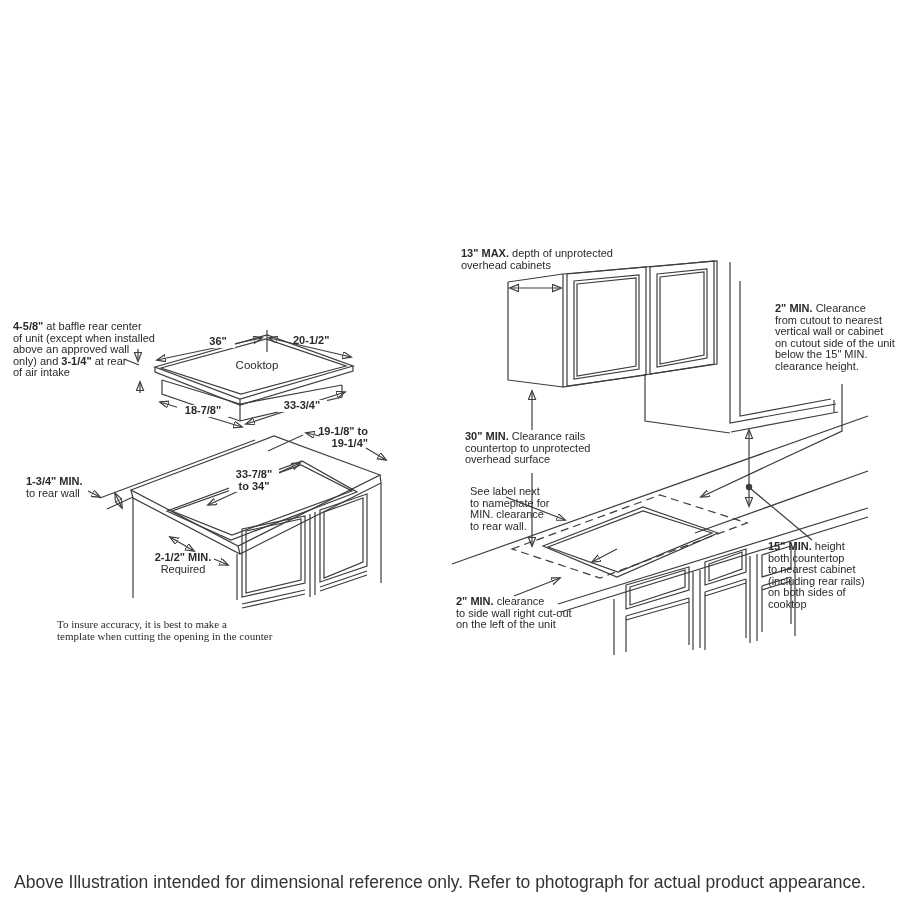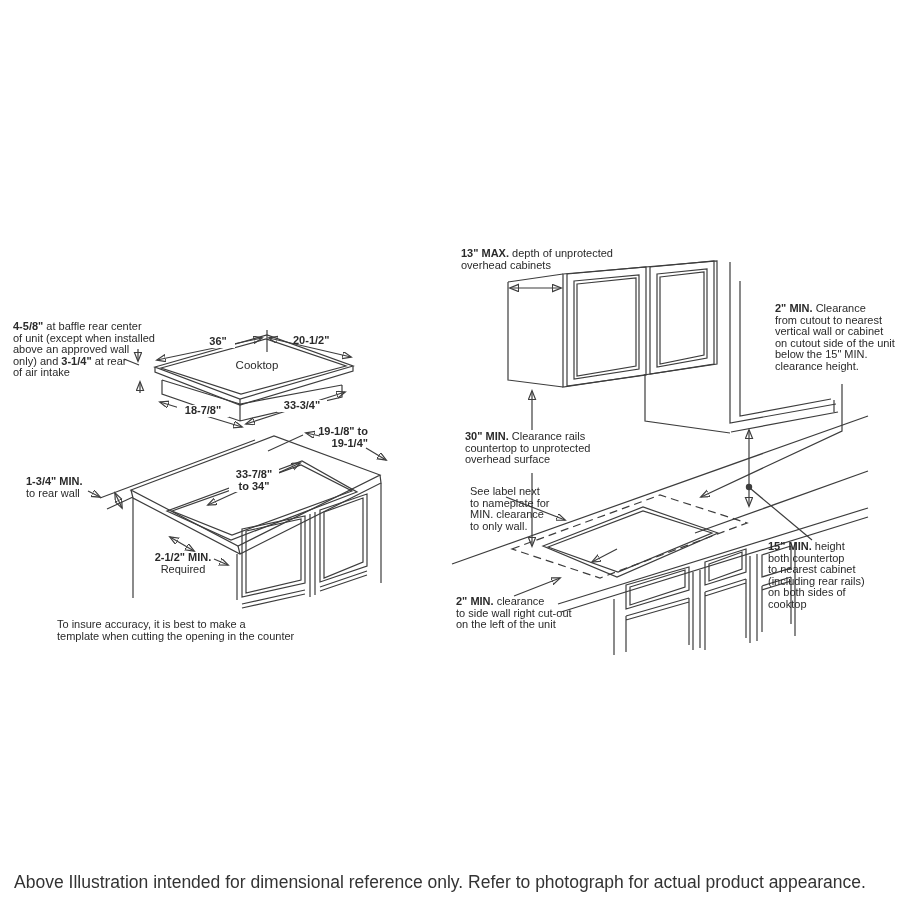--- a/index.html
+++ b/index.html
@@ -140,21 +140,21 @@
   <div class="lbl" style="left:26px;top:476px;">
     <div class="ln b">1-3/4" MIN.</div>
     <div class="ln">to rear wall</div>
   </div>
 
   <div class="lbl ctr" style="left:151px;top:552px;width:64px;">
     <div class="ln b">2-1/2" MIN.</div>
     <div class="ln">Required</div>
   </div>
 
-  <div class="lbl" style="left:57px;top:619px;">
+  <div class="lbl" style="left:57px;top:619px;font-family:Liberation Serif, serif;">
     <div class="ln">To insure accuracy, it is best to make a</div>
     <div class="ln">template when cutting the opening in the counter</div>
   </div>
 
   <div class="lbl" style="left:461px;top:248px;">
     <div class="ln"><span class="b">13" MAX.</span><span> depth of unprotected</span></div>
     <div class="ln">overhead cabinets</div>
   </div>
 
   <div class="lbl" style="left:775px;top:303px;">
@@ -169,21 +169,21 @@
   <div class="lbl bg" style="left:464px;top:431px;">
     <div class="ln"><span class="b">30" MIN.</span><span> Clearance rails</span></div>
     <div class="ln">countertop to unprotected</div>
     <div class="ln">overhead surface</div>
   </div>
 
   <div class="lbl" style="left:434px;top:486px;margin-left:36px;">
     <div class="ln">See label next</div>
     <div class="ln">to nameplate for</div>
     <div class="ln">MIN. clearance</div>
-    <div class="ln">to only wall.</div>
+    <div class="ln">to rear wall.</div>
   </div>
 
   <div class="lbl" style="left:456px;top:596px;">
     <div class="ln"><span class="b">2" MIN.</span><span> clearance</span></div>
     <div class="ln">to side wall right cut-out</div>
     <div class="ln">on the left of the unit</div>
   </div>
 
   <div class="lbl" style="left:768px;top:541px;">
     <div class="ln"><span class="b">15" MIN.</span><span> height</span></div>

